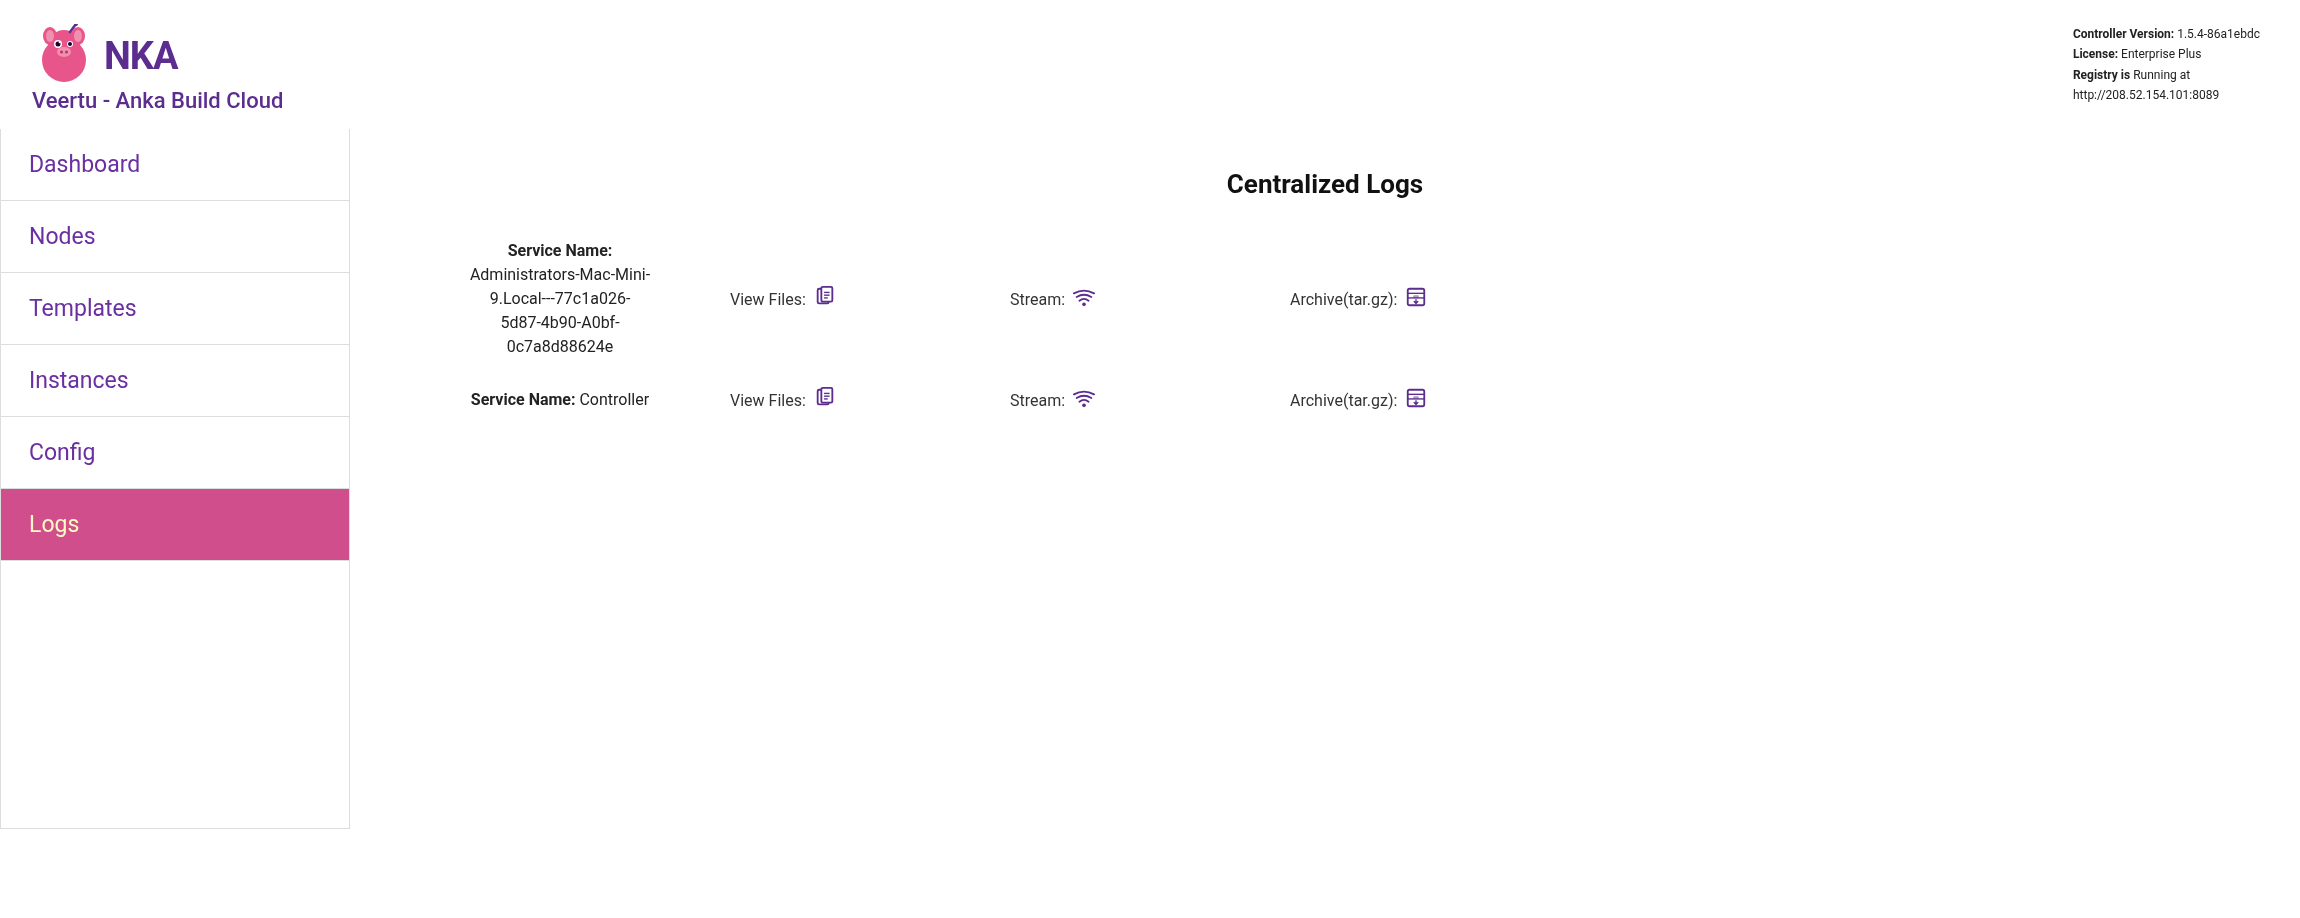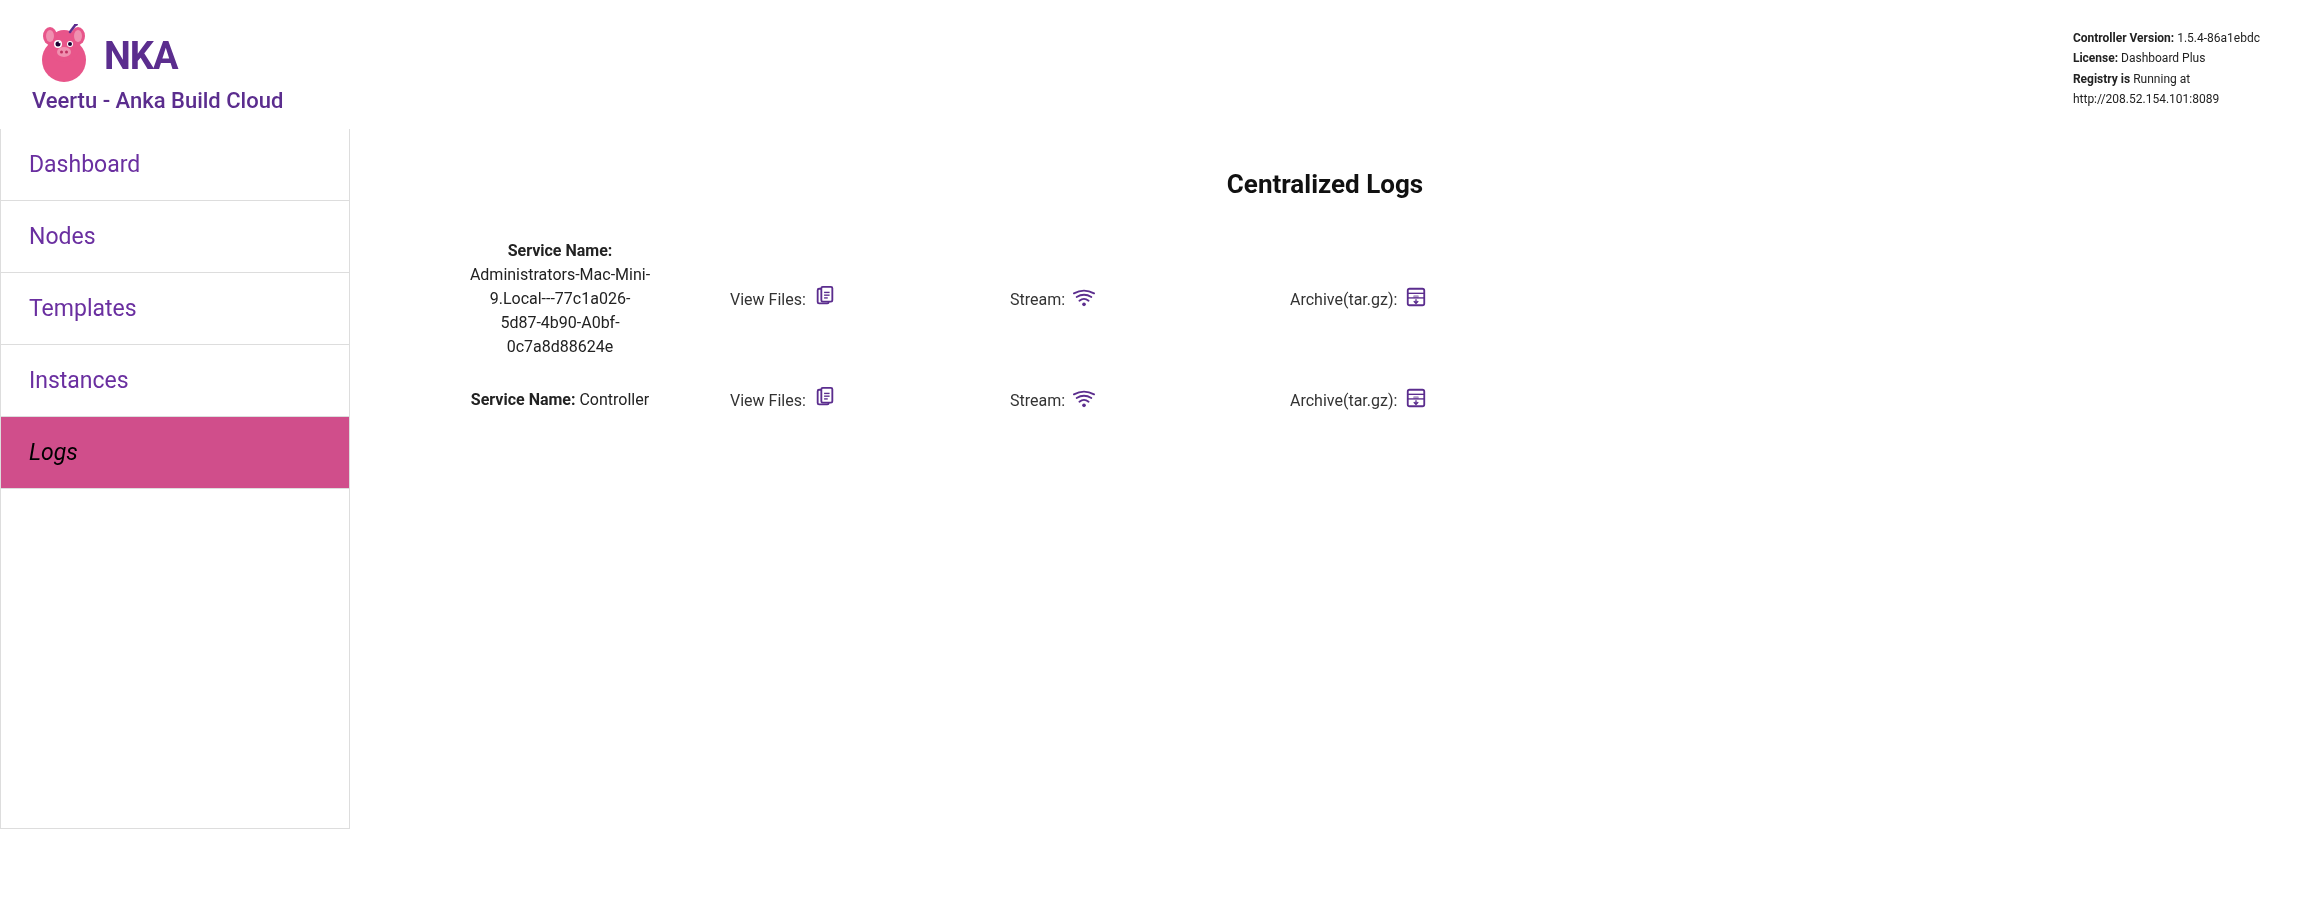--- a/index.html
+++ b/index.html
@@ -7,21 +7,21 @@
       font-family: -apple-system, BlinkMacSystemFont, 'Segoe UI', Roboto, sans-serif;
       background: #fff;
       color: #222;
       min-height: 918px;
     }
 
     
     .header {
       display: flex;
       justify-content: space-between;
-      align-items: center;
+      align-items: flex-start;
       padding: 24px 40px 16px 32px;
     }
     .logo-area {
       display: flex;
       flex-direction: column;
       align-items: flex-start;
     }
     .logo-title {
       color: #5b2d8e;
       font-size: 22px;
@@ -55,22 +55,21 @@
     .sidebar-item {
       padding: 22px 28px;
       font-size: 23px;
       color: #6a2fa0;
       border-bottom: 1px solid #ddd;
       cursor: pointer;
       background: #fff;
     }
     .sidebar-item.active {
       background: #d04e8b;
-      color: #000000;
-      font-style: italic;
+      color: #fef9c3;
     }
 
     
     .main-content {
       flex: 1;
       padding: 40px 60px;
     }
     .page-title {
       font-size: 26px;
       font-weight: 700;
@@ -169,21 +168,21 @@
     <div class="logo-title">Veertu - Anka Build Cloud</div>
   </div>
 
   <div class="version-info">
     <div>
       <strong>Controller Version:</strong>
       <span>1.5.4-86a1ebdc</span>
     </div>
     <div>
       <strong>License:</strong>
-      <span>Dashboard Plus</span>
+      <span>Enterprise Plus</span>
     </div>
     <div>
       <strong>Registry is</strong>
       <span>Running</span>
       <span>at</span>
     </div>
     <div>
       <span>http://208.52.154.101:8089</span>
     </div>
   </div>
@@ -196,20 +195,23 @@
       <span>Dashboard</span>
     </div>
     <div class="sidebar-item">
       <span>Nodes</span>
     </div>
     <div class="sidebar-item">
       <span>Templates</span>
     </div>
     <div class="sidebar-item">
       <span>Instances</span>
+    </div>
+    <div class="sidebar-item">
+      <span>Config</span>
     </div>
     <div class="sidebar-item active">
       <span>Logs</span>
     </div>
   </nav>
 
   <main class="main-content">
     <h1 class="page-title">Centralized Logs</h1>
 
     <div class="log-entries">

